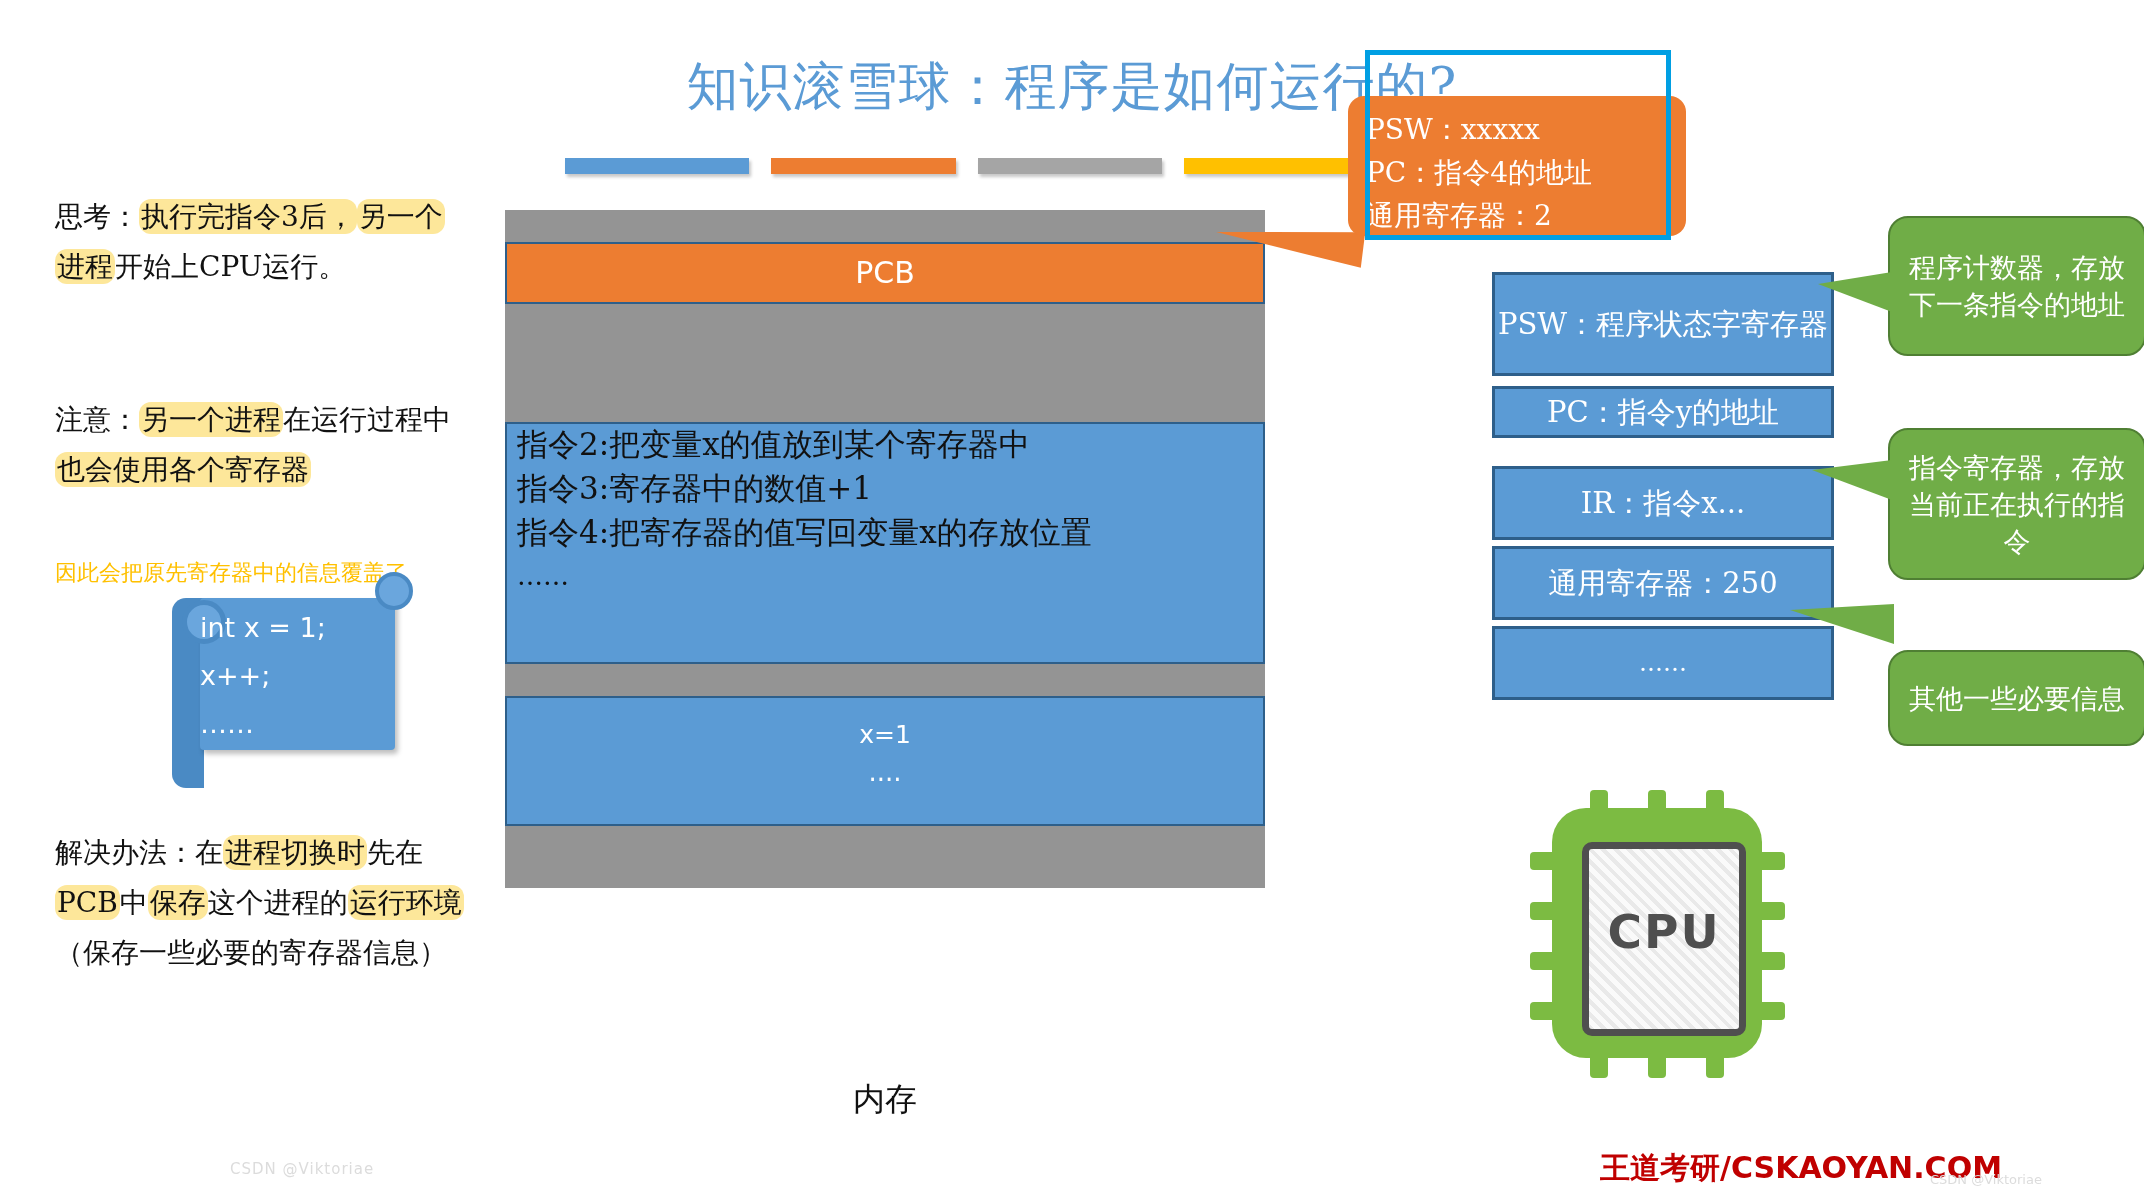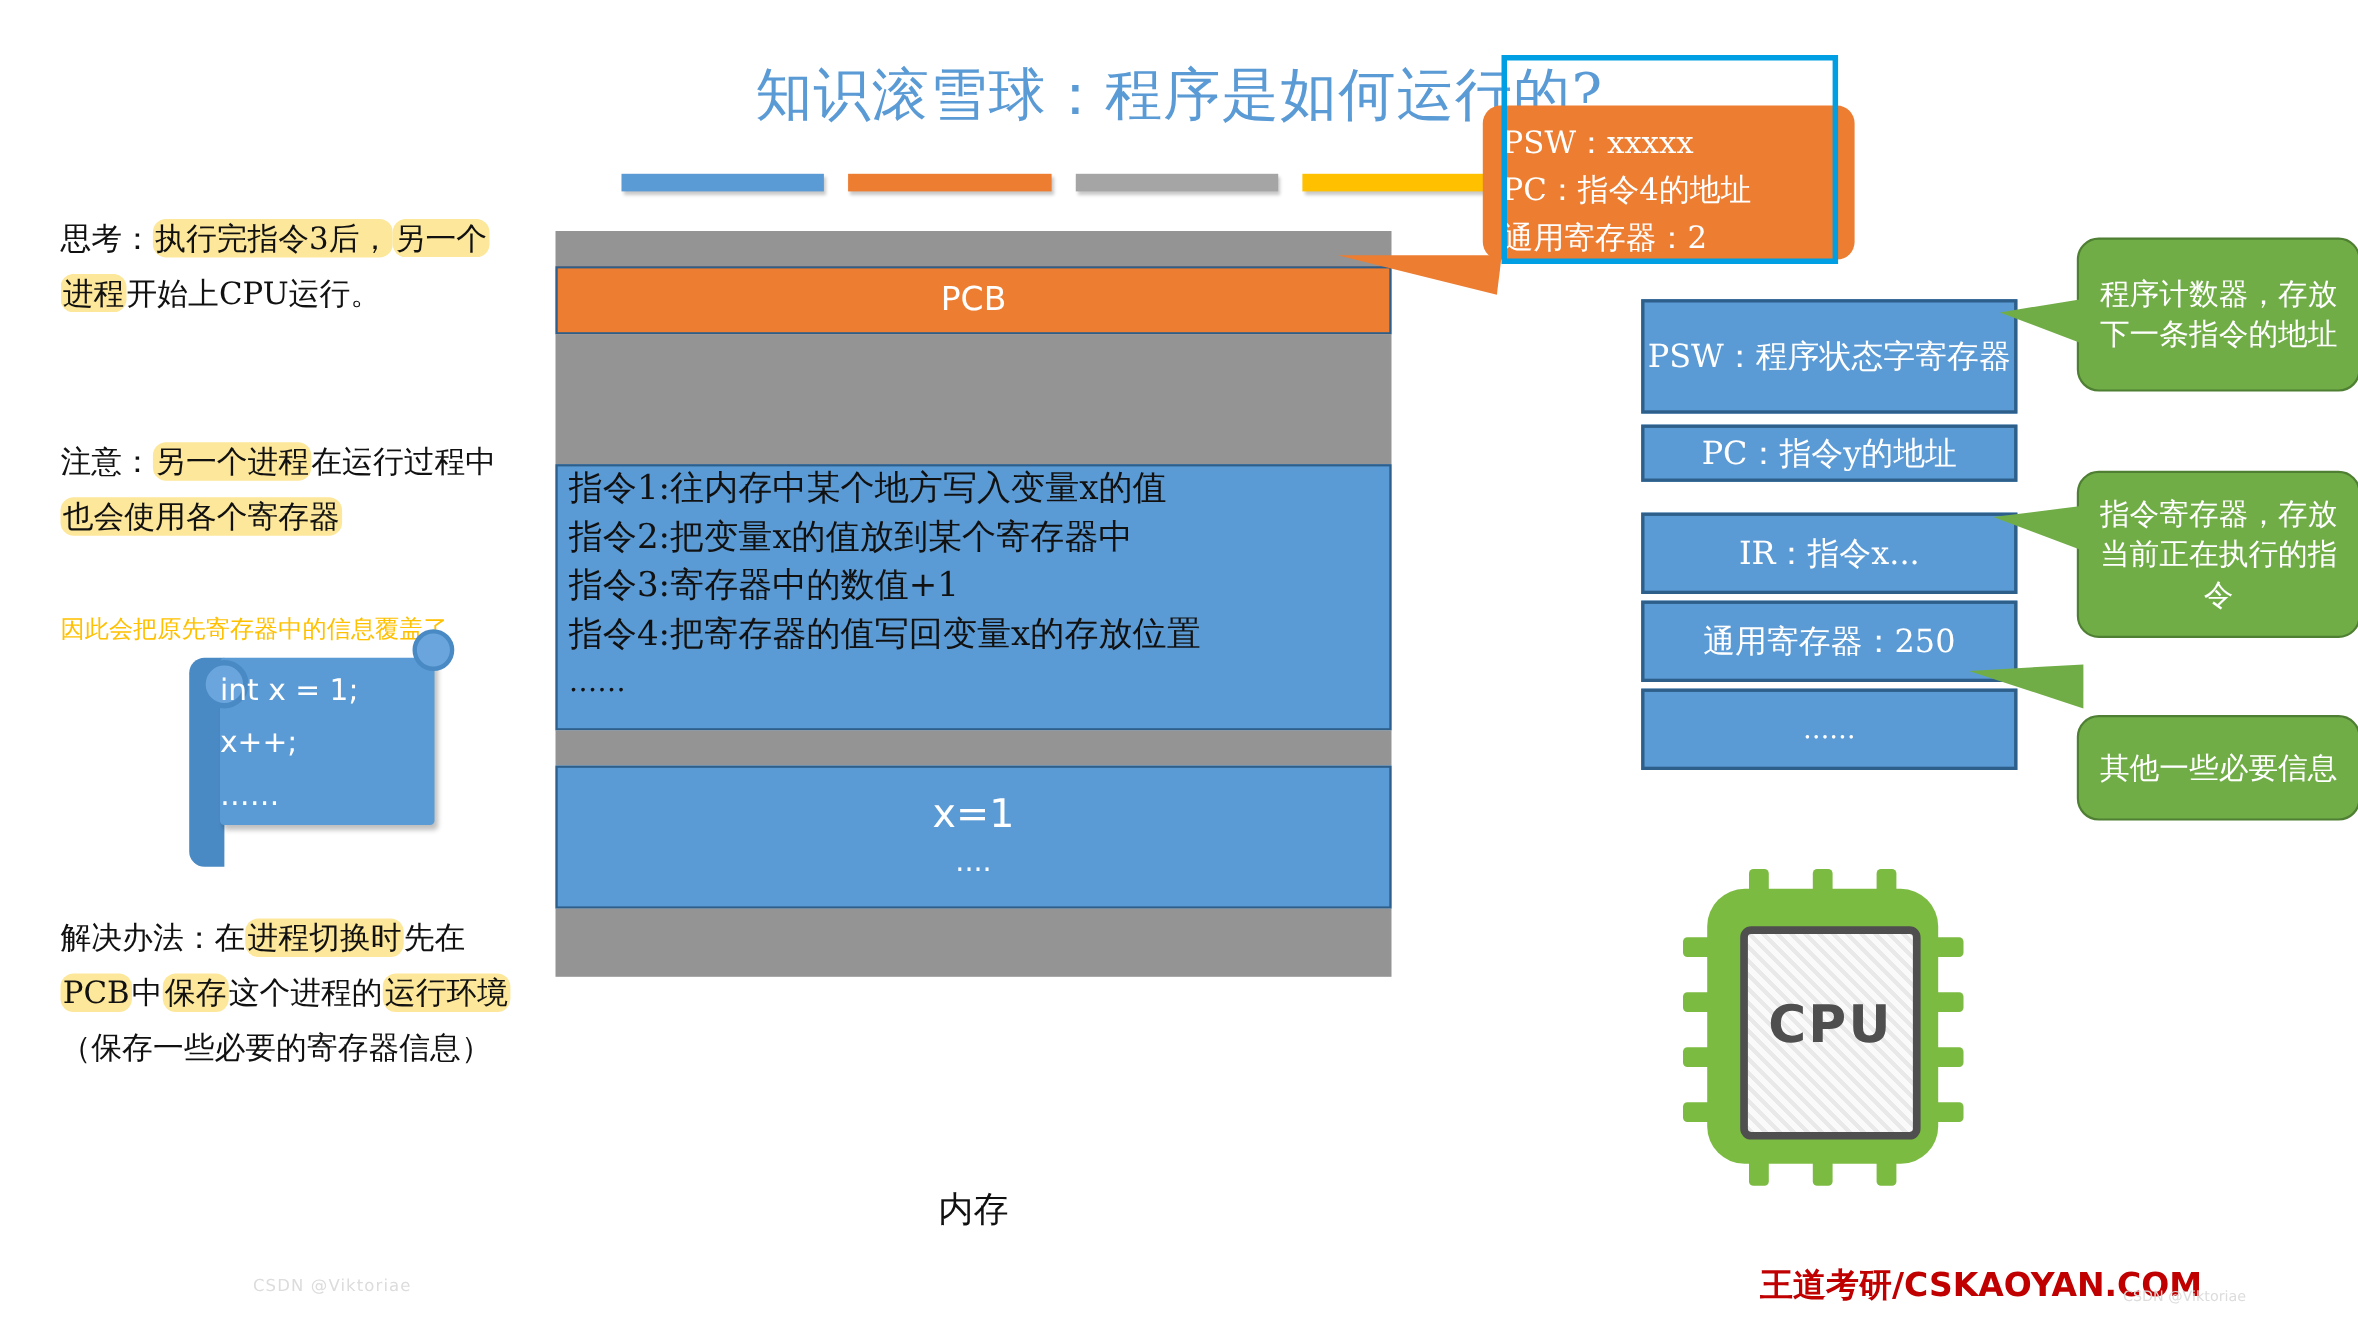--- a/index.html
+++ b/index.html
@@ -178,27 +178,26 @@
 
 <div class="abs" id="memory">
   <div class="mrow gray" style="top:0px;height:32px;"></div>
   <div class="mrow orange" style="top:32px;height:62px;">
     <div class="mlabel" style="line-height:58px;">PCB</div>
   </div>
   <div class="mrow gray" style="top:94px;height:118px;"></div>
   <div class="mrow blue" style="top:212px;height:242px;"></div>
   <div class="mrow gray" style="top:454px;height:32px;"></div>
   <div class="mrow blue" style="top:486px;height:130px;">
-    <div class="mlabel" style="margin-top:22px;font-size:36px;">x=1</div>
+    <div class="mlabel" style="margin-top:22px;font-size:25px;">x=1</div>
     <div class="mlabel" style="margin-top:8px;font-size:26px;">....</div>
   </div>
   <div class="mrow gray" style="top:616px;height:62px;"></div>
 
   <div id="instr-block">
-    <div>指令1:往内存中某个地方写入变量x的值</div>
     <div>指令2:把变量x的值放到某个寄存器中</div>
     <div>指令3:寄存器中的数值+1</div>
     <div>指令4:把寄存器的值写回变量x的存放位置</div>
     <div style="font-size:26px;">……</div>
   </div>
 </div>
 <div class="abs" id="mem-caption">内存</div>
 
 <div class="abs" id="callout-tail"></div>
 <div class="abs" id="callout-orange">

